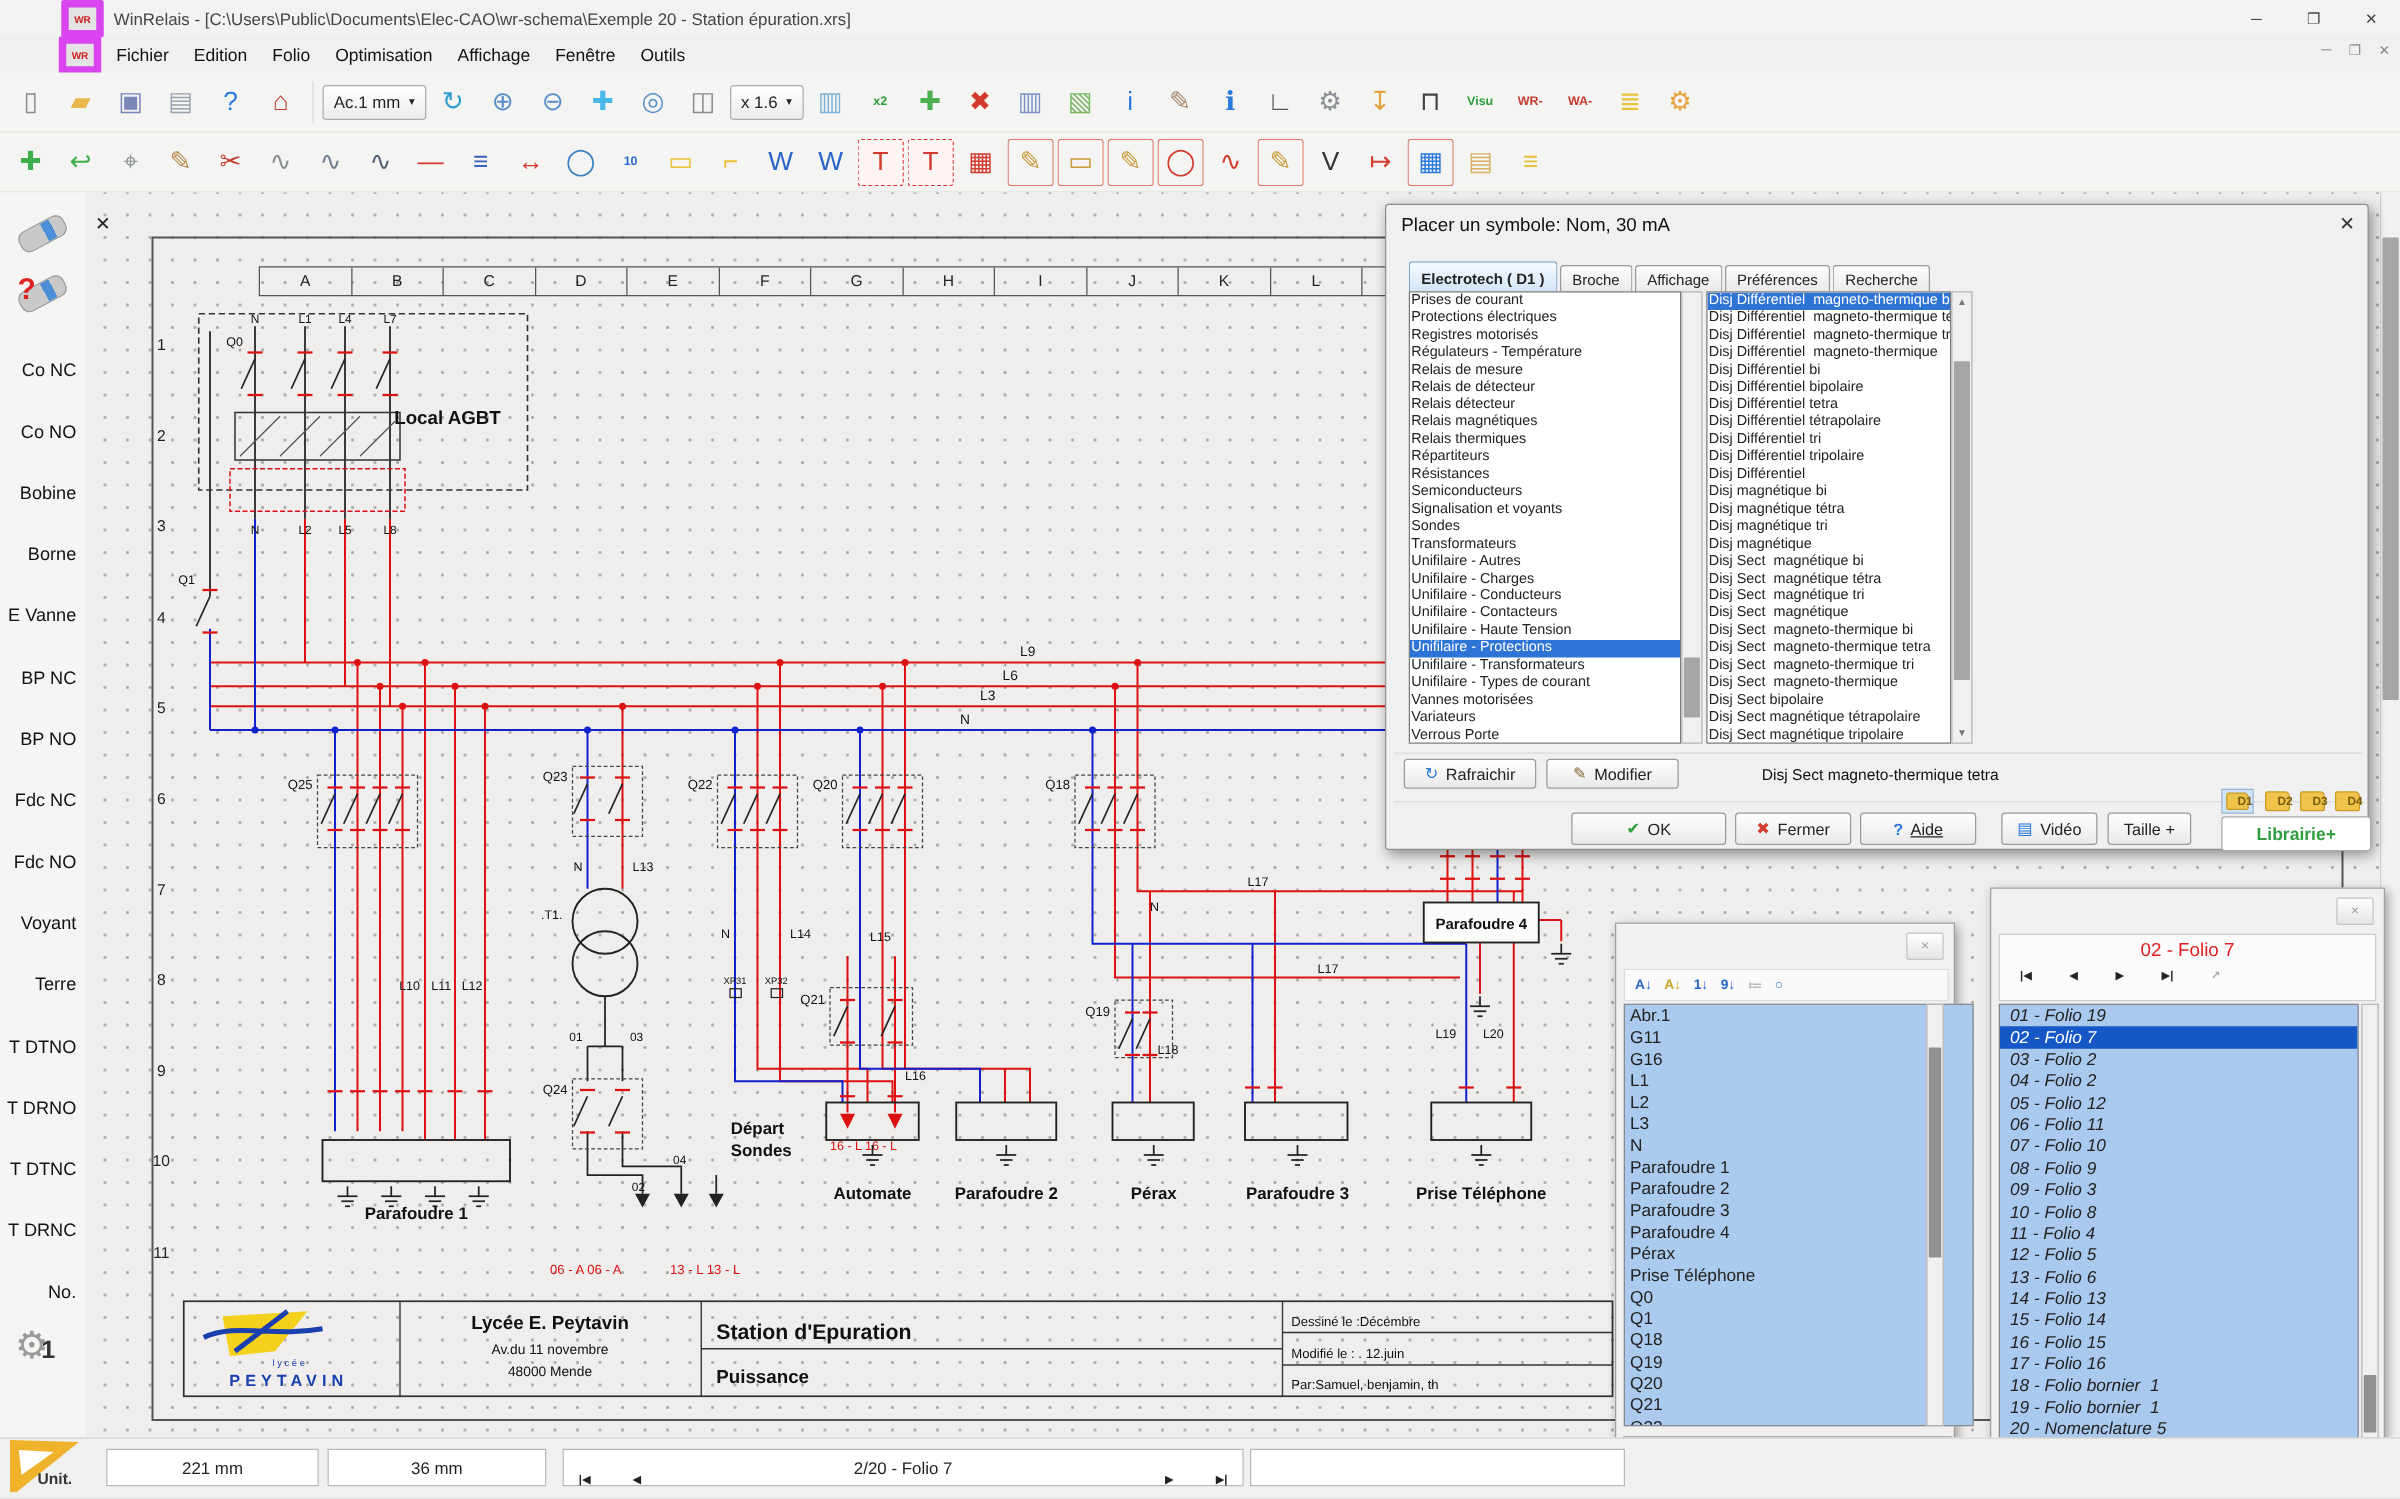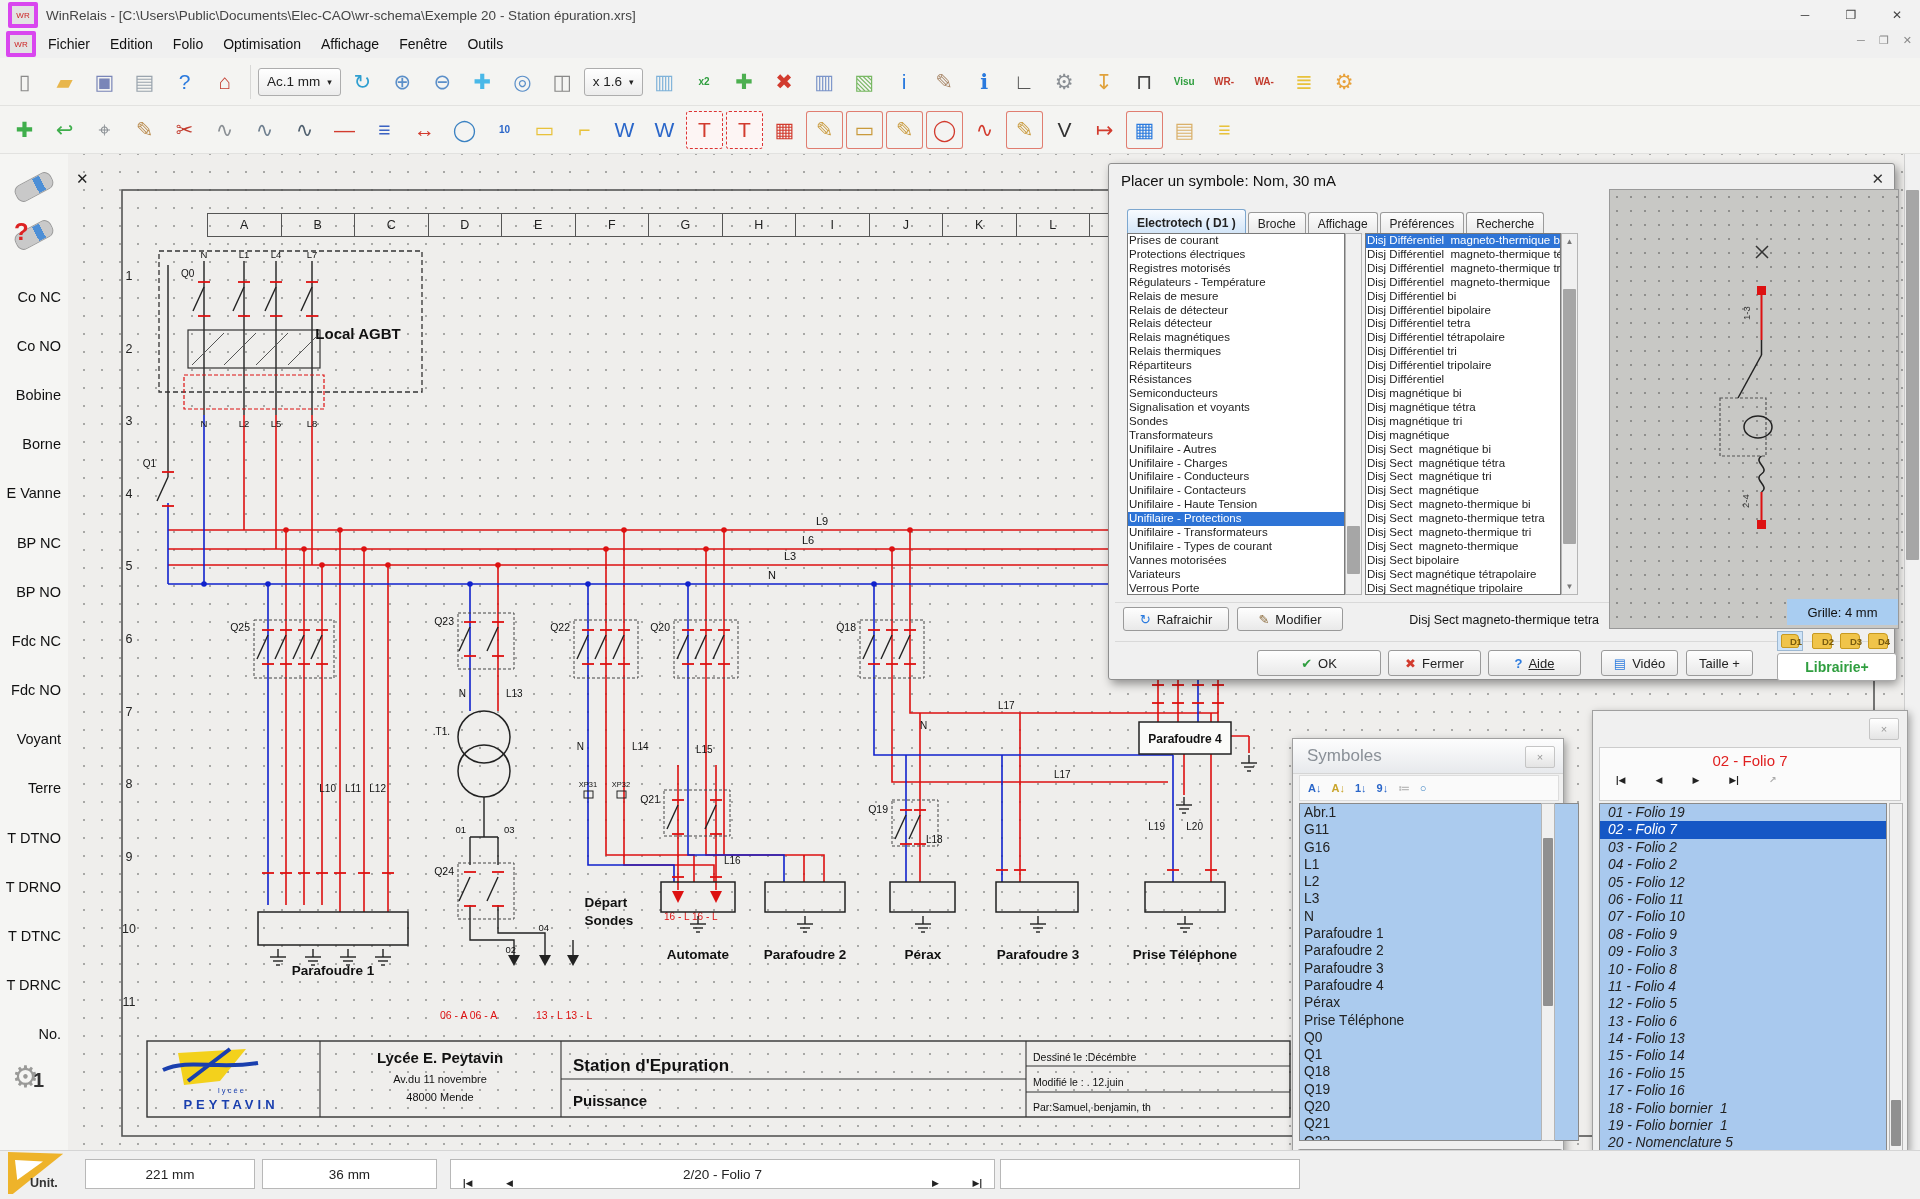--- a/index.html
+++ b/index.html
@@ -5,22 +5,22 @@
   html,body{margin:0;padding:0;background:#888;}
   .app{position:relative;width:1920px;height:1199px;background:#f0f0f0;overflow:hidden;
        font-family:"Liberation Sans","DejaVu Sans",sans-serif;color:#222;}
   
   .titlebar{position:absolute;left:0;top:0;width:1920px;height:30px;background:#f2f2f2;
             display:flex;align-items:center;gap:8px;padding-left:8px;box-sizing:border-box;}
   .titlebar .title{font-size:13.5px;color:#444;}
   .winbtns{position:absolute;right:0;top:0;display:flex;}
   .winbtn{width:46px;height:30px;display:flex;align-items:center;justify-content:center;
           font-size:12px;color:#444;}
-  .wricon{width:22px;height:18px;background:#e3e3e3;border:4px solid #d946ef;border-radius:2px;
-          font-size:8px;font-weight:normal;color:#c22;display:flex;align-items:center;justify-content:center;}
+  .wricon{width:22px;height:18px;background:#e3e3e3;border:6px solid #d946ef;border-radius:2px;
+          font-size:8px;font-weight:bold;color:#c22;display:flex;align-items:center;justify-content:center;margin-left:41px;}
   .menubar{position:absolute;left:0;top:30px;width:1920px;height:28px;background:#f0f0f0;
            display:flex;align-items:center;gap:2px;padding-left:6px;box-sizing:border-box;}
   .menu-item{padding:3px 10px;font-size:14px;color:#111;}
   .menu-right{position:absolute;right:8px;top:34px;display:flex;gap:14px;font-size:11px;color:#888;}
   .toolbar{position:absolute;left:0;width:1920px;height:48px;background:#f4f4f2;display:flex;
            align-items:center;gap:3px;padding-left:6px;box-sizing:border-box;border-bottom:1px solid #e2e2e0;}
   .toolbar1{top:58px;} .toolbar2{top:106px;}
   .tb-group{display:flex;gap:3px;align-items:center;}
   .icon-btn{width:37px;height:38px;display:flex;align-items:center;justify-content:center;
             font-size:21px;border-radius:3px;}
@@ -693,37 +693,20 @@
       <span style="text-decoration:underline">Aide</span>
     </div>
     <div class="dlg-btn" style="left:492px;top:486px;width:77px;height:26px;">
       <span style="color:#2a7ade">▤</span>
       <span>Vidéo</span>
     </div>
     <div class="dlg-btn" style="left:577px;top:486px;width:67px;height:26px;">
       <span>Taille +</span>
     </div>
 
-    <div class="preview">
-      <svg width="288" height="438" viewBox="0 0 288 438">
-        <path d="M146 56 L158 68 M158 56 L146 68" stroke="#333" stroke-width="1.5"></path>
-        <rect x="147" y="96" width="9" height="9" fill="#d11"></rect>
-        <line x1="151.5" y1="105" x2="151.5" y2="150" stroke="#d11" stroke-width="2"></line>
-        <text transform="rotate(-90 140 130)" x="140" y="130" font-size="9.5" fill="#333">1-3</text>
-        <line x1="151.5" y1="150" x2="151.5" y2="165" stroke="#222" stroke-width="1.5"></line>
-        <line x1="151.5" y1="165" x2="128" y2="208" stroke="#222" stroke-width="1.5"></line>
-        <rect x="110" y="208" width="46" height="58" fill="none" stroke="#555" stroke-width="1.2" stroke-dasharray="3 2"></rect>
-        <ellipse cx="148" cy="237" rx="14" ry="11" fill="none" stroke="#222" stroke-width="1.5"></ellipse>
-        <path d="M151.5 266 c-9 6 9 12 0 18 c-9 6 9 12 0 18" fill="none" stroke="#222" stroke-width="1.5"></path>
-        <line x1="151.5" y1="302" x2="151.5" y2="330" stroke="#d11" stroke-width="2"></line>
-        <rect x="147" y="330" width="9" height="9" fill="#d11"></rect>
-        <text transform="rotate(-90 139 318)" x="139" y="318" font-size="9.5" fill="#333">2-4</text>
-      </svg>
-      <div class="grille">Grille: 4 mm</div>
-    </div>
 
     <div class="dtab active" style="left:668px;">
         <i class="folder"></i>
         <span>D1</span>
       </div>
     <div class="dtab" style="left:700px;">
         <i class="folder"></i>
         <span>D2</span>
       </div>
     <div class="dtab" style="left:728px;">
@@ -731,21 +714,20 @@
         <span>D3</span>
       </div>
     <div class="dtab" style="left:756px;">
         <i class="folder"></i>
         <span>D4</span>
       </div>
     <div class="librairie">Librairie+</div>
   </div>
 
   <div class="floatpanel symbols">
-    <div class="fp-title">Symboles</div>
     <div class="fp-close">×</div>
     <div class="sym-tools">
 
     <span class="sym-tool" style="color: rgb(42, 102, 201);">A↓</span>
         <span class="sym-tool" style="color: rgb(201, 164, 42);">A↓</span>
         <span class="sym-tool" style="color: rgb(42, 102, 201);">1↓</span>
         <span class="sym-tool" style="color: rgb(42, 102, 201);">9↓</span>
         <span class="sym-tool" style="color: rgb(187, 187, 187);">≔</span>
         <span class="sym-tool" style="color: rgb(59, 130, 194);">○</span>
       </div>

